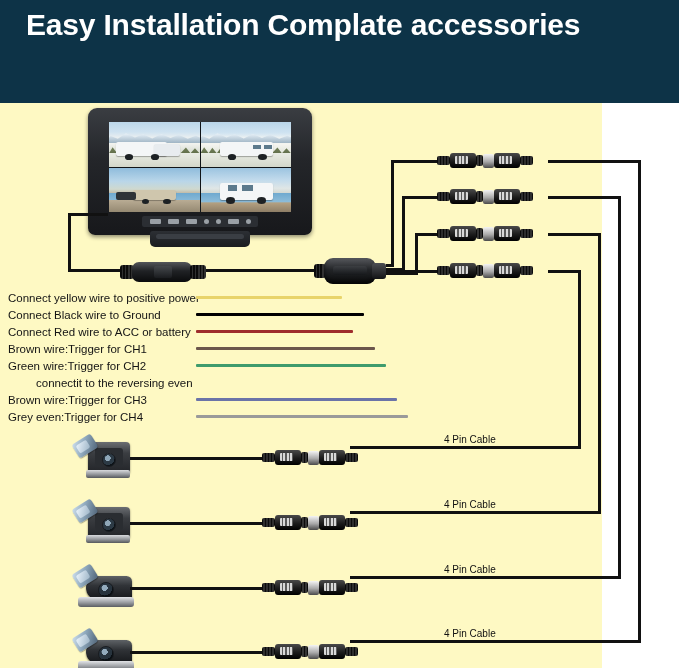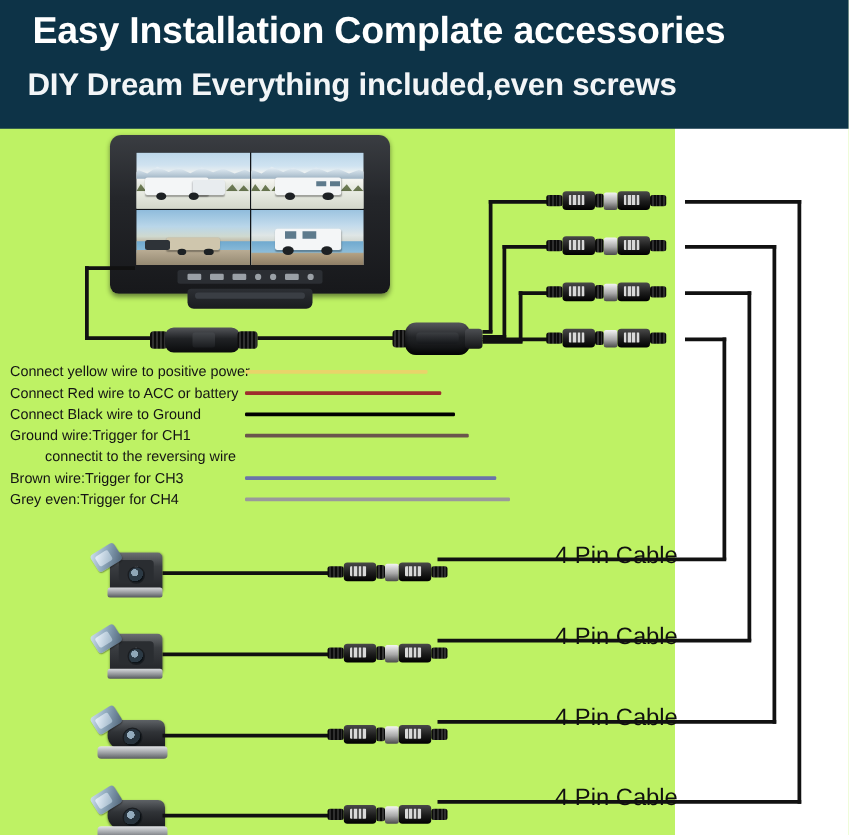--- a/index.html
+++ b/index.html
@@ -1,17 +1,17 @@
 <!DOCTYPE html>
 <html><head>
 <meta charset="utf-8">
 <style>
   html,body{margin:0;padding:0;}
   body{width:679px;height:668px;background:#fff;font-family:"Liberation Sans",sans-serif;overflow:hidden;}
-  .page{position:relative;width:540px;height:668px;background:#bef264;}
+  .page{position:relative;width:602px;height:668px;background:#fef9c3;}
 
   
   .header{position:absolute;left:0;top:0;width:679px;height:103px;background:#0d3347;}
   .header .hl1{position:absolute;left:26px;top:8px;font-size:30px;font-weight:bold;color:#ffffff;letter-spacing:-.2px;white-space:nowrap;}
   .header .hl2{position:absolute;left:22px;top:54px;font-size:25px;font-weight:bold;color:#f2f5f7;letter-spacing:-.2px;white-space:nowrap;}
 
   
   .monitor{position:absolute;left:88px;top:108px;width:224px;height:139px;}
   .mon-bezel{position:absolute;left:0;top:0;width:224px;height:127px;background:linear-gradient(180deg,#3a3d42 0%,#24262a 40%,#17181b 100%);border-radius:9px 9px 7px 7px;box-shadow:0 2px 4px rgba(0,0,0,.45);}
   .mon-screen{position:absolute;left:21px;top:14px;width:182px;height:90px;background:#101418;display:grid;grid-template-columns:1fr 1fr;grid-template-rows:1fr 1fr;gap:1px;overflow:hidden;}
@@ -86,30 +86,29 @@
   .cam-box:after{content:"";position:absolute;left:7px;top:6px;width:28px;height:18px;background:radial-gradient(circle at 50% 45%,#5a5e63 0 18%,#2a2d31 19% 100%);border-radius:3px;}
   .cam-lens{position:absolute;left:14px;top:11px;width:12px;height:12px;background:radial-gradient(circle at 40% 35%,#8fa7b8 0 26%,#2c3a45 28% 62%,#0d1318 64% 100%);border-radius:50%;border:1px solid #1a1d21;}
   .cam-brkt{position:absolute;left:14px;top:34px;width:44px;height:8px;background:linear-gradient(180deg,#d8dadd 0%,#8d9094 60%,#55585c 100%);border-radius:2px;}
   .cam-arm{position:absolute;left:2px;top:2px;width:22px;height:16px;background:linear-gradient(135deg,#cfe0ee 0%,#8fa9bd 45%,#4f6377 100%);transform:rotate(-32deg);border-radius:3px;box-shadow:0 1px 1px rgba(0,0,0,.35);}
   .cam-arm:after{content:"";position:absolute;left:3px;top:3px;width:12px;height:9px;background:linear-gradient(135deg,#eaf3fb,#9fb6c8);border-radius:2px;}
   
   .cam-wedge{position:absolute;left:14px;top:10px;width:46px;height:24px;background:linear-gradient(180deg,#5e6266 0%,#303337 40%,#15171a 100%);border-radius:13px 6px 4px 13px;box-shadow:0 1px 2px rgba(0,0,0,.5);}
   .cam-base{position:absolute;left:6px;top:31px;width:56px;height:10px;background:linear-gradient(180deg,#e2e4e7 0%,#9a9da1 55%,#5b5e62 100%);border-radius:3px;}
   .cam-lens2{position:absolute;left:16px;top:14px;width:14px;height:14px;background:radial-gradient(circle at 40% 35%,#93abbd 0 24%,#27333d 26% 60%,#0b1014 62% 100%);border-radius:50%;border:1px solid #191c20;}
 
-  .pin-label{position:absolute;font-size:19px;color:#111;white-space:nowrap;}
+  .pin-label{position:absolute;font-size:10px;color:#111;white-space:nowrap;}
 </style>
 </head>
 <body>
 
 <div class="page">
 
   <div class="header">
     <div class="hl1">Easy Installation Complate accessories</div>
-    <div class="hl2">DIY Dream Everything included,even screws</div>
   </div>
 
   <div class="monitor">
     <div class="mon-bezel"></div>
     <div class="mon-screen">
       <div class="qv qv1">
         <div class="mtn"></div>
           <div class="trees"></div>
           <div class="ground"></div>
         <div class="rv rv1"></div>
@@ -235,33 +234,37 @@
   <div class="wire wh" style="left:548px;top:270px;width:33px;"></div>
   <div class="wire wv" style="left:578px;top:270px;height:178px;"></div>
   <div class="wire wh" style="left:350px;top:446px;width:231px;"></div>
 
   <div class="legend">
     <div class="lg-row">
       <span class="lg-txt">Connect yellow wire to positive power</span>
       <span class="lg-line" style="left:196px;top:5px;width:146px;background:#e8d46a;"></span>
     </div>
     <div class="lg-row">
+      <span class="lg-txt">Connect Black wire to Ground</span>
+      <span class="lg-line" style="left:196px;top:5px;width:168px;background:#000;"></span>
+    </div>
+    <div class="lg-row">
       <span class="lg-txt">Connect Red wire to ACC or battery</span>
       <span class="lg-line" style="left:196px;top:5px;width:157px;background:#9e2d2d;"></span>
     </div>
     <div class="lg-row">
-      <span class="lg-txt">Connect Black wire to Ground</span>
-      <span class="lg-line" style="left:196px;top:5px;width:168px;background:#000;"></span>
-    </div>
-    <div class="lg-row">
-      <span class="lg-txt">Ground wire:Trigger for CH1</span>
+      <span class="lg-txt">Brown wire:Trigger for CH1</span>
       <span class="lg-line" style="left:196px;top:5px;width:179px;background:#6b564c;"></span>
     </div>
     <div class="lg-row">
-      <span class="lg-txt ind">connectit to the reversing wire</span>
+      <span class="lg-txt">Green wire:Trigger for CH2</span>
+      <span class="lg-line" style="left:196px;top:5px;width:190px;background:#3f9c6d;"></span>
+    </div>
+    <div class="lg-row">
+      <span class="lg-txt ind">connectit to the reversing even</span>
     </div>
     <div class="lg-row">
       <span class="lg-txt">Brown wire:Trigger for CH3</span>
       <span class="lg-line" style="left:196px;top:5px;width:201px;background:#6b74a8;"></span>
     </div>
     <div class="lg-row">
       <span class="lg-txt">Grey even:Trigger for CH4</span>
       <span class="lg-line" style="left:196px;top:5px;width:212px;background:#9a9a9a;"></span>
     </div>
   </div>

